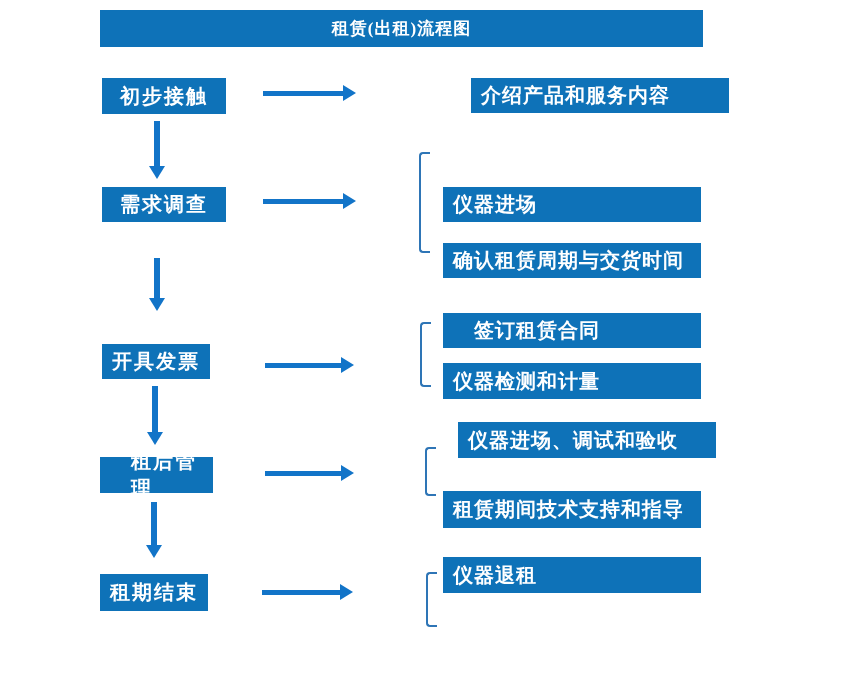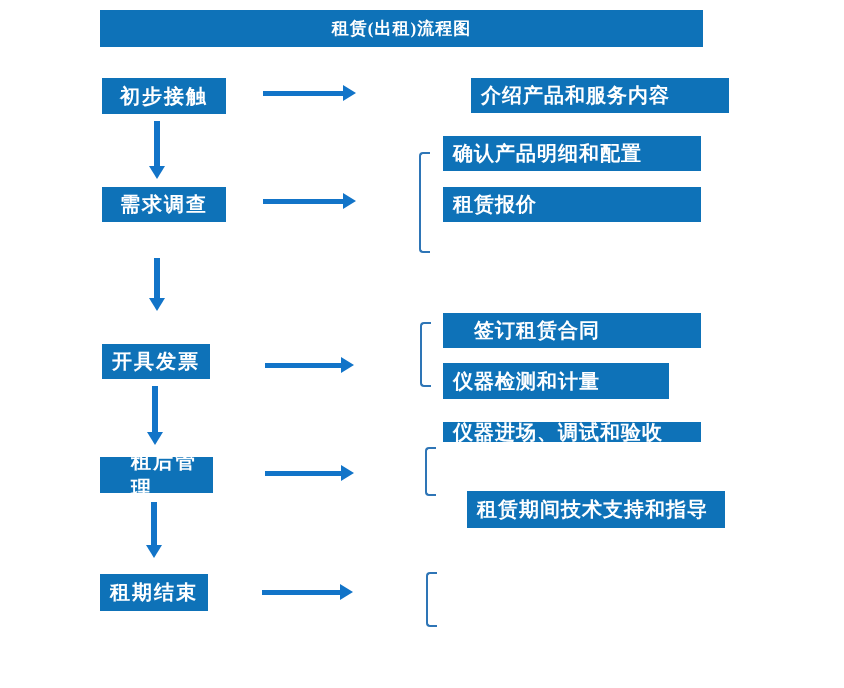--- a/index.html
+++ b/index.html
@@ -62,23 +62,24 @@
   <div class="h-arrow" style="left:265px;top:471px;width:76px;"></div>
   <div class="h-arrow" style="left:262px;top:590px;width:78px;"></div>
 
   <div class="bracket" style="left:419px;top:152px;height:101px;"></div>
   <div class="bracket" style="left:420px;top:322px;height:65px;"></div>
   <div class="bracket" style="left:425px;top:447px;height:49px;"></div>
   <div class="bracket" style="left:426px;top:572px;height:55px;"></div>
 
   <div class="box out" style="left:443px;top:78px;width:258px;height:35px;margin-left:28px;">介绍产品和服务内容</div>
 
-  <div class="box out" style="left:443px;top:136px;width:258px;height:35px;">确认产品明细和配置</div>
-  <div class="box out" style="left:443px;top:187px;width:258px;height:35px;">租赁报价</div>
+  <div class="box out" style="left:443px;top:187px;width:258px;height:35px;">仪器进场</div>
+  <div class="box out" style="left:443px;top:243px;width:258px;height:35px;">确认租赁周期与交货时间</div>
 
   <div class="box out" style="left:443px;top:313px;width:258px;height:35px;padding-left:31px;">签订租赁合同</div>
-  <div class="box out" style="left:443px;top:363px;width:226px;height:36px;">仪器检测和计量</div>
+  <div class="box out" style="left:443px;top:363px;width:258px;height:36px;">仪器检测和计量</div>
 
-  <div class="box out" style="left:443px;top:422px;width:258px;height:20px;">仪器进场、调试和验收</div>
-  <div class="box out" style="left:443px;top:491px;width:258px;height:37px;margin-left:24px;">租赁期间技术支持和指导</div>
+  <div class="box out" style="left:458px;top:422px;width:258px;height:36px;">仪器进场、调试和验收</div>
+  <div class="box out" style="left:443px;top:491px;width:258px;height:37px;">租赁期间技术支持和指导</div>
 
+  <div class="box out" style="left:443px;top:557px;width:258px;height:36px;">仪器退租</div>
 
 </div>
 
 </body></html>

